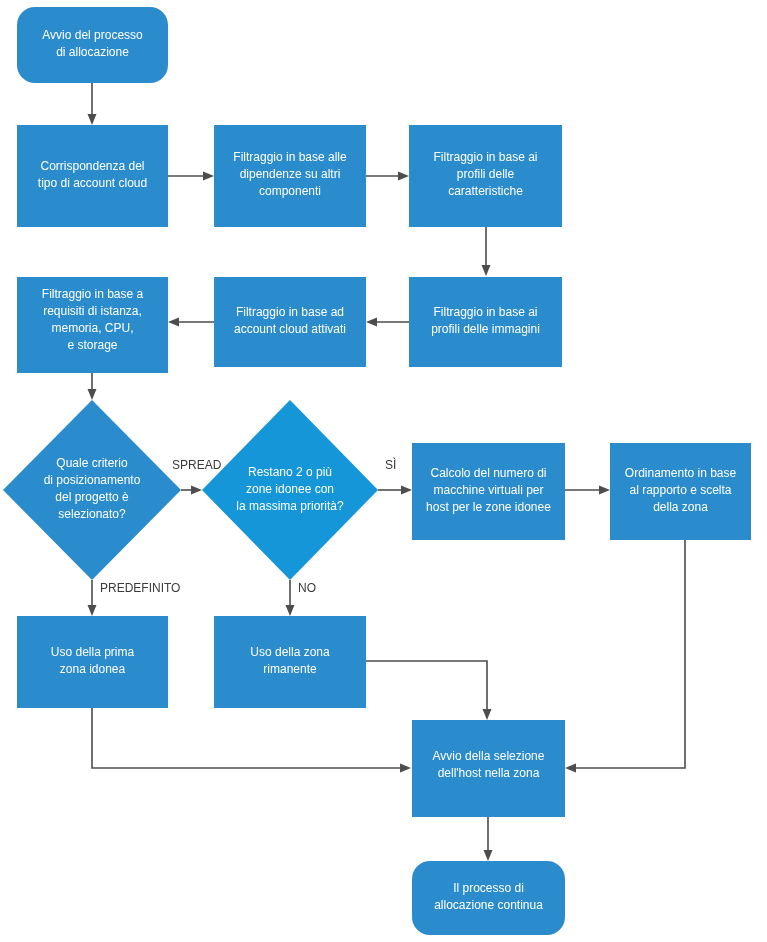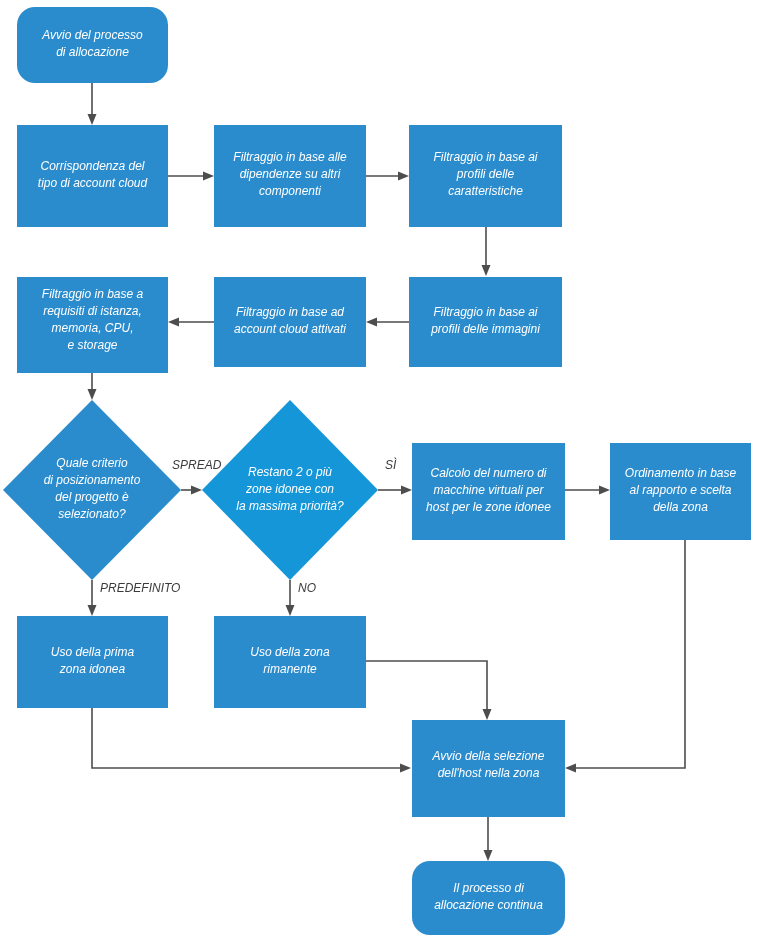--- a/index.html
+++ b/index.html
@@ -10,21 +10,20 @@
   body {
     width: 767px;
     height: 942px;
     font-family: "Liberation Sans", sans-serif;
     overflow: hidden;
   }
   #flowchart-root {
     position: relative;
     width: 767px;
     height: 942px;
-    font-style: italic;
   }
   svg#flow-svg {
     display: block;
     width: 767px;
     height: 942px;
   }
   .node-label {
     fill: #ffffff;
     font-family: "Liberation Sans", sans-serif;
     font-size: 12px;

